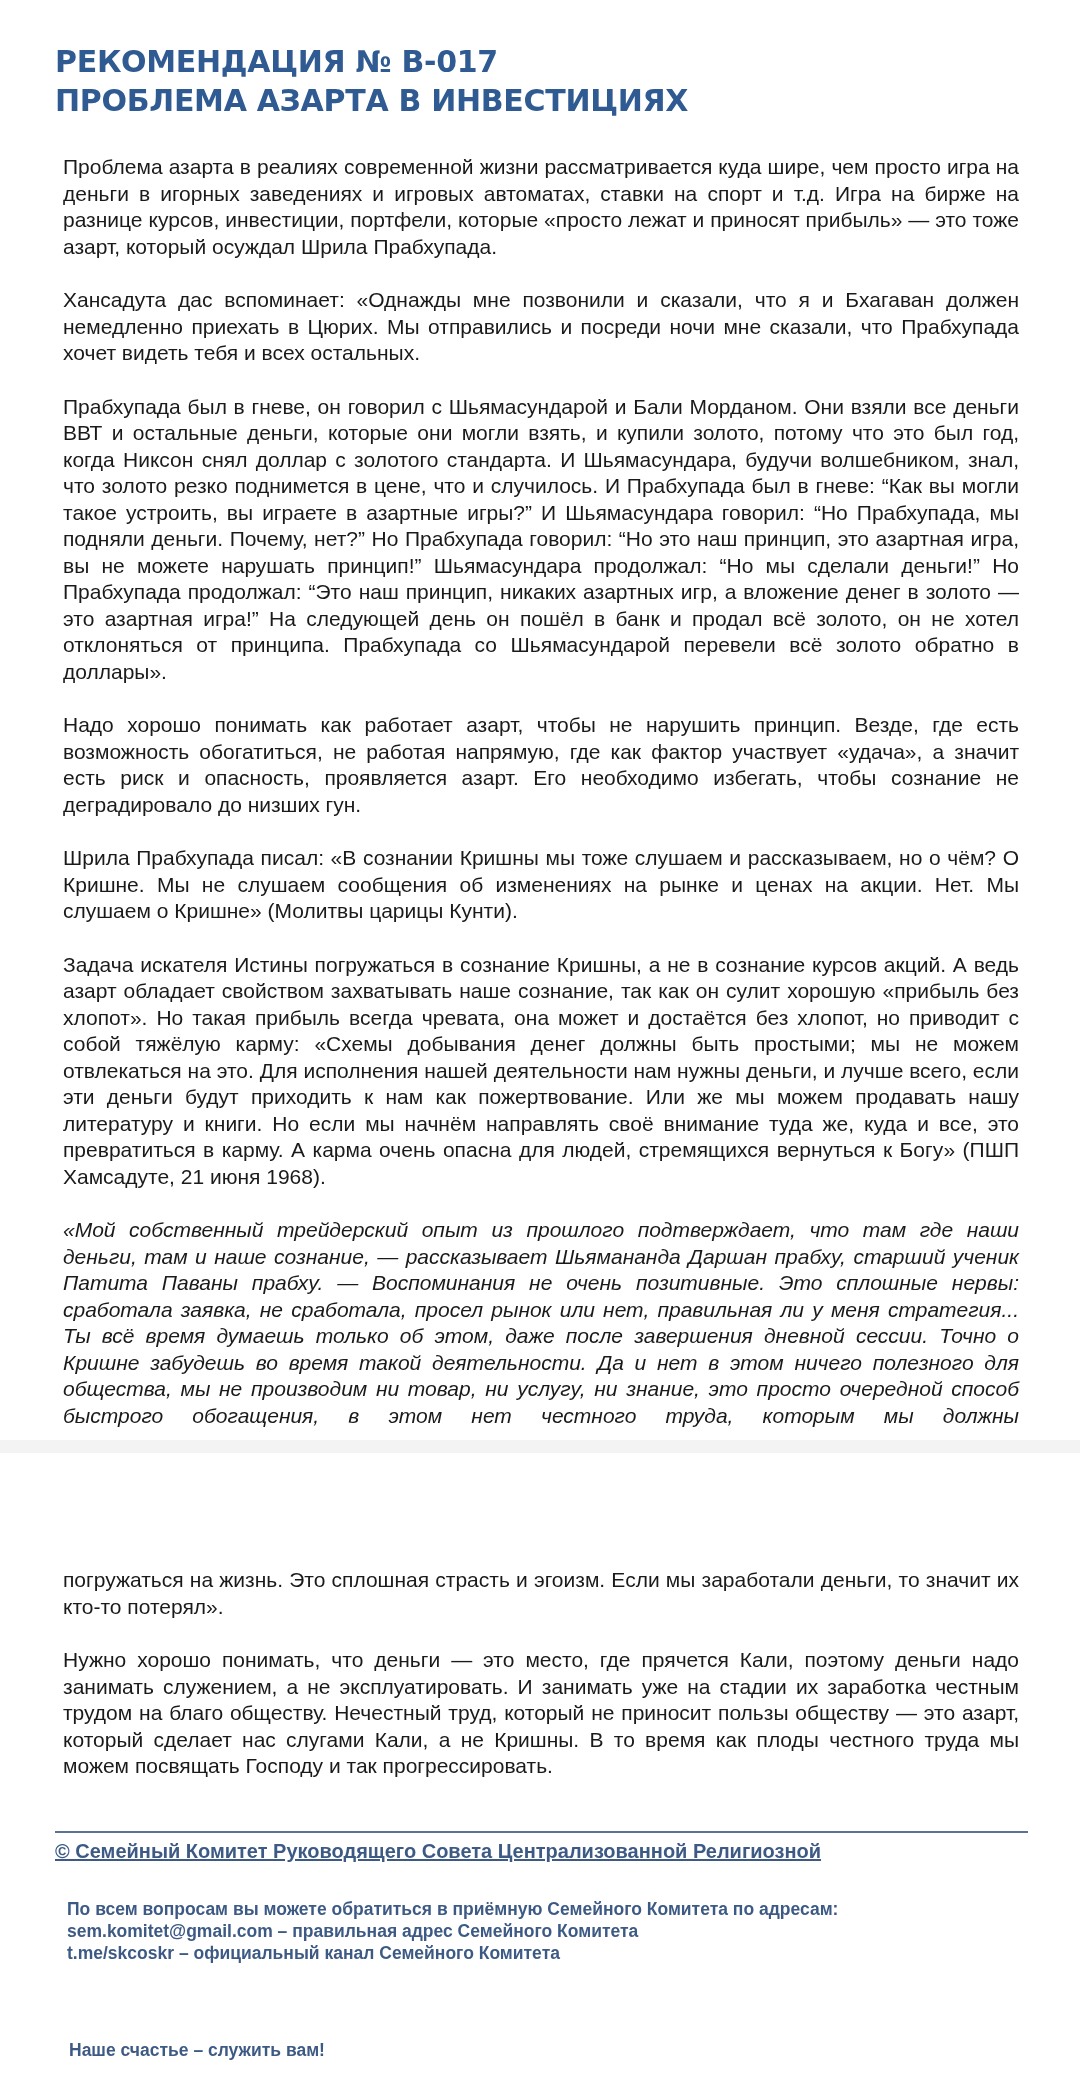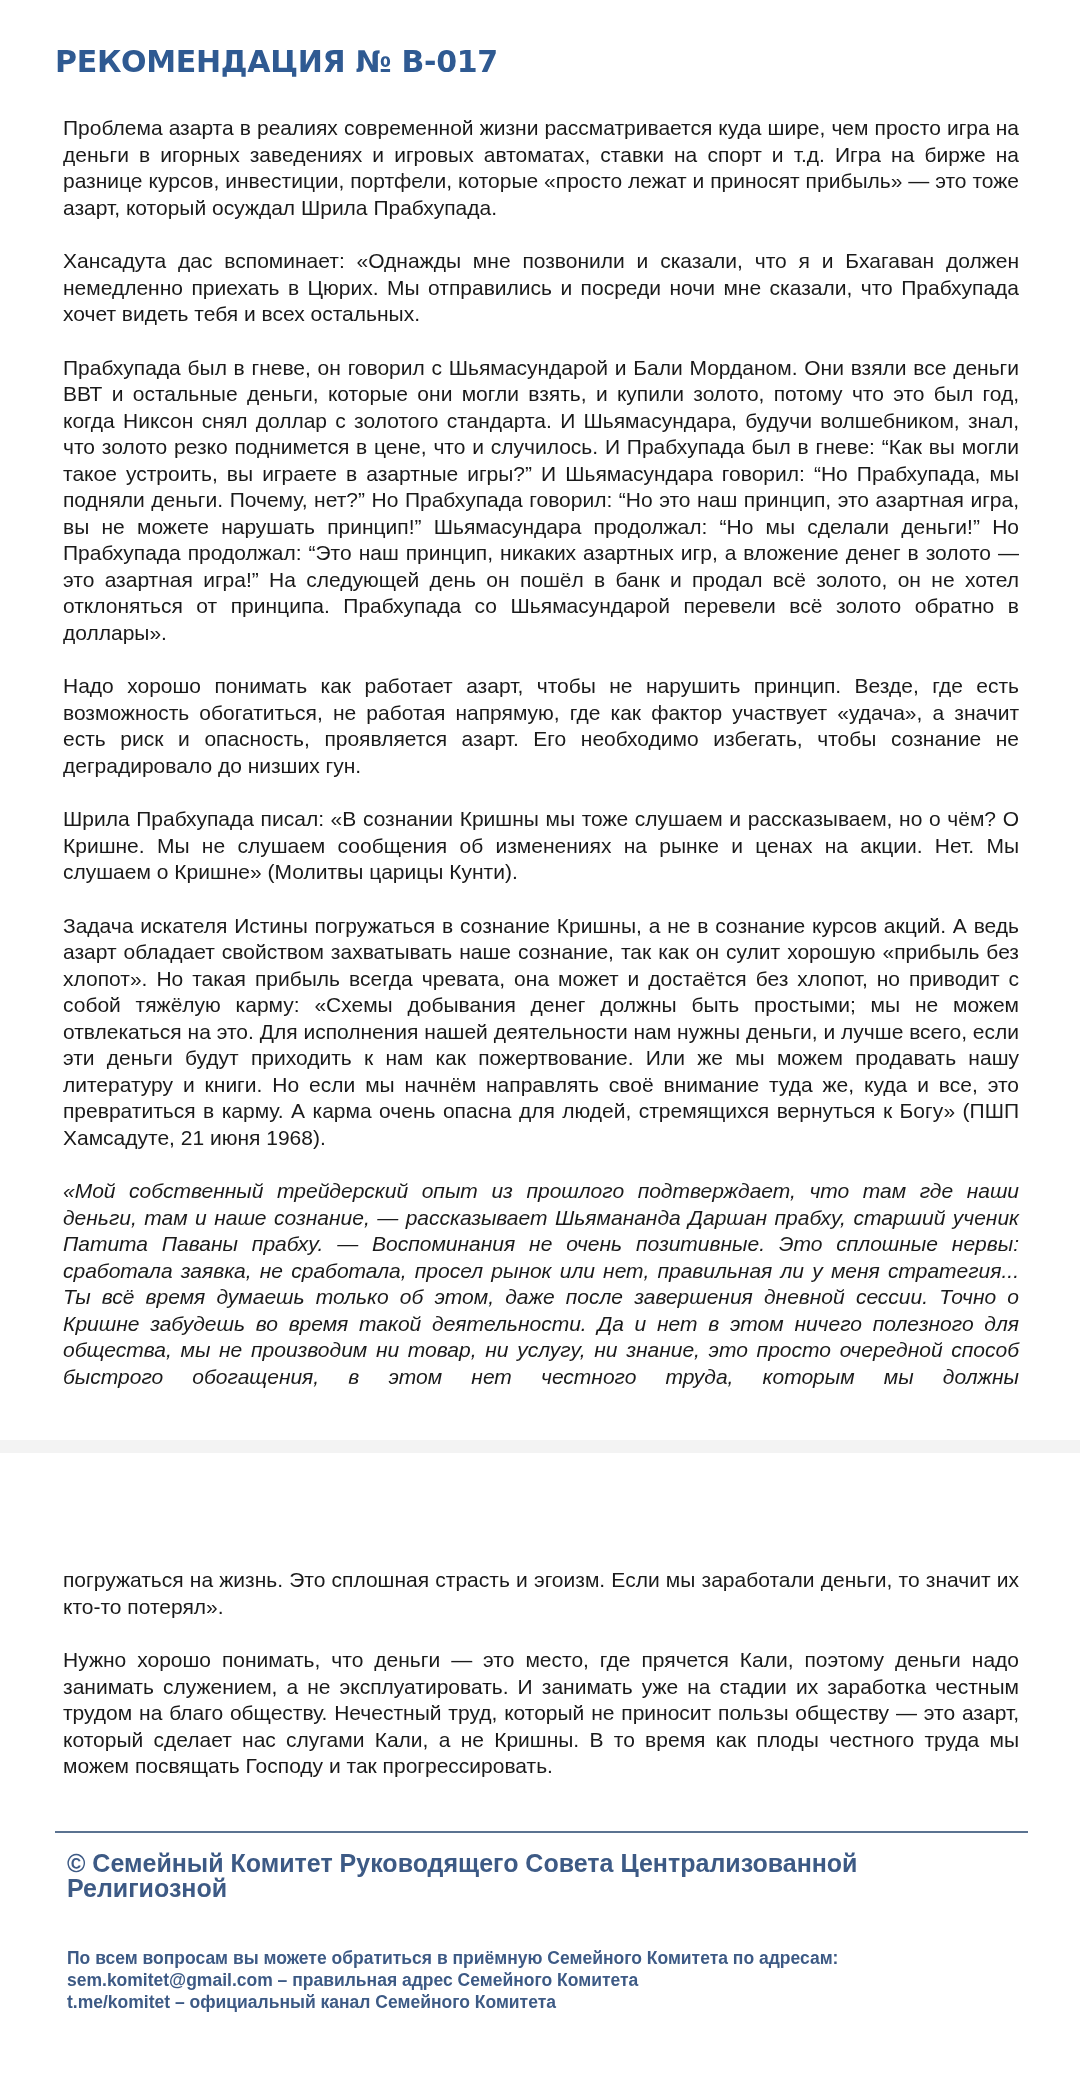--- a/index.html
+++ b/index.html
@@ -27,32 +27,33 @@
     margin: 0 0 27px 8px;
   }
   .para.last-justify { text-align-last: justify; font-style: italic; }
   .footer-rule { position: absolute; left: 55px; width: 973px; top: 1831px; height: 2px; background: #5b7391; }
   .footer {
     position: absolute; left: 55px; width: 973px;
     font-family: "Liberation Sans", sans-serif;
     font-weight: bold;
     color: #3d5a85;
   }
-  .copyright { font-size: 25px; line-height: 25px; margin: 12px; }
+  .copyright { font-size: 20px; line-height: 25px; margin: 0; text-decoration: underline; }
   .contacts { font-size: 17.5px; line-height: 22px; margin: 12px; }
   .contacts a { color: inherit; text-decoration: none; }
   .motto { font-size: 17.5px; line-height: 22px; margin: 14px; }
 </style>
 </head>
 <body>
 
 <div class="page page1">
   <div class="content" style="top:42px;">
     <h1 class="title">
       <span>РЕКОМЕНДАЦИЯ № В-017</span><br>
+      <span>ПРОБЛЕМА АЗАРТА В ИНВЕСТИЦИЯХ</span>
     </h1>
     <div style="height:34px;"></div>
     <p class="para">Проблема азарта в реалиях современной жизни рассматривается куда шире, чем просто игра на деньги в игорных заведениях и игровых автоматах, ставки на спорт и т.д. Игра на бирже на разнице курсов, инвестиции, портфели, которые «просто лежат и приносят прибыль» — это тоже азарт, который осуждал Шрила Прабхупада.</p>
     <p class="para">Хансадута дас вспоминает: «Однажды мне позвонили и сказали, что я и Бхагаван должен немедленно приехать в Цюрих. Мы отправились и посреди ночи мне сказали, что Прабхупада хочет видеть тебя и всех остальных.</p>
     <p class="para">Прабхупада был в гневе, он говорил с Шьямасундарой и Бали Морданом. Они взяли все деньги ВВТ и остальные деньги, которые они могли взять, и купили золото, потому что это был год, когда Никсон снял доллар с золотого стандарта. И Шьямасундара, будучи волшебником,  знал, что золото резко поднимется в цене, что и случилось. И Прабхупада был в гневе: “Как вы могли такое устроить, вы играете в  азартные игры?”  И Шьямасундара говорил: “Но Прабхупада, мы подняли деньги. Почему, нет?” Но Прабхупада говорил: “Но это наш принцип, это азартная игра, вы не можете нарушать принцип!” Шьямасундара продолжал: “Но мы сделали деньги!” Но Прабхупада продолжал: “Это наш принцип, никаких азартных игр, а вложение денег в золото — это азартная игра!” На следующей день он пошёл в банк и продал всё золото, он не хотел отклоняться от принципа. Прабхупада со Шьямасундарой перевели всё золото обратно в доллары».</p>
     <p class="para">Надо хорошо понимать как работает азарт, чтобы не нарушить принцип. Везде, где есть возможность обогатиться, не работая напрямую, где как фактор участвует «удача», а значит есть риск и опасность, проявляется азарт. Его необходимо избегать, чтобы сознание не деградировало до низших гун.</p>
     <p class="para">Шрила Прабхупада писал: «В сознании Кришны мы тоже слушаем и рассказываем, но о чём? О Кришне. Мы не слушаем сообщения об изменениях на рынке и ценах на акции. Нет. Мы слушаем о Кришне» (Молитвы царицы Кунти).</p>
     <p class="para">Задача искателя Истины погружаться в сознание Кришны, а не в сознание курсов акций. А ведь азарт обладает свойством захватывать наше сознание, так как он сулит хорошую «прибыль без хлопот». Но такая прибыль всегда чревата, она может и достаётся без хлопот, но приводит с собой тяжёлую карму: «Схемы добывания денег должны быть простыми; мы не можем отвлекаться на это. Для исполнения нашей деятельности нам нужны деньги, и лучше всего, если эти деньги будут приходить к нам как пожертвование. Или же мы можем продавать нашу литературу и книги. Но если мы начнём направлять своё внимание туда же, куда и все, это превратиться в карму. А карма очень опасна для людей, стремящихся вернуться к Богу» (ПШП Хамсадуте, 21 июня 1968).</p>
     <p class="para last-justify">«Мой собственный трейдерский опыт из прошлого подтверждает, что там где наши деньги, там и наше сознание, — рассказывает Шьямананда Даршан прабху, старший ученик Патита Паваны прабху. — Воспоминания не очень позитивные. Это сплошные нервы: сработала заявка, не сработала, просел рынок или нет, правильная ли у меня стратегия... Ты всё время думаешь только об этом, даже после завершения дневной сессии. Точно о Кришне забудешь во время такой деятельности. Да и нет в этом ничего полезного для общества, мы не производим ни товар, ни услугу, ни знание, это просто очередной способ быстрого обогащения, в этом нет честного труда, которым мы должны</p>
   </div>
@@ -70,17 +71,17 @@
 <div class="footer-rule"></div>
 
 <div class="footer" style="top:1839px;">
   <p class="copyright">
     <span>© Семейный Комитет Руководящего Совета Централизованной Религиозной</span><br>
   </p>
   <div style="height:22px;"></div>
   <p class="contacts">
     <span>По всем вопросам вы можете обратиться в приёмную Семейного Комитета по адресам:</span><br>
     <a>sem.komitet@gmail.com</a><span> – правильная адрес Семейного Комитета</span><br>
-    <a>t.me/komitet</a><span> – официальный канал Семейного Комитета</span>
+    <a>t.me/skcoskr</a><span> – официальный канал Семейного Комитета</span>
   </p>
   <div style="height:49px;"></div>
   <p class="motto">Наше счастье – служить вам!</p>
 </div>
 
 </body></html>

